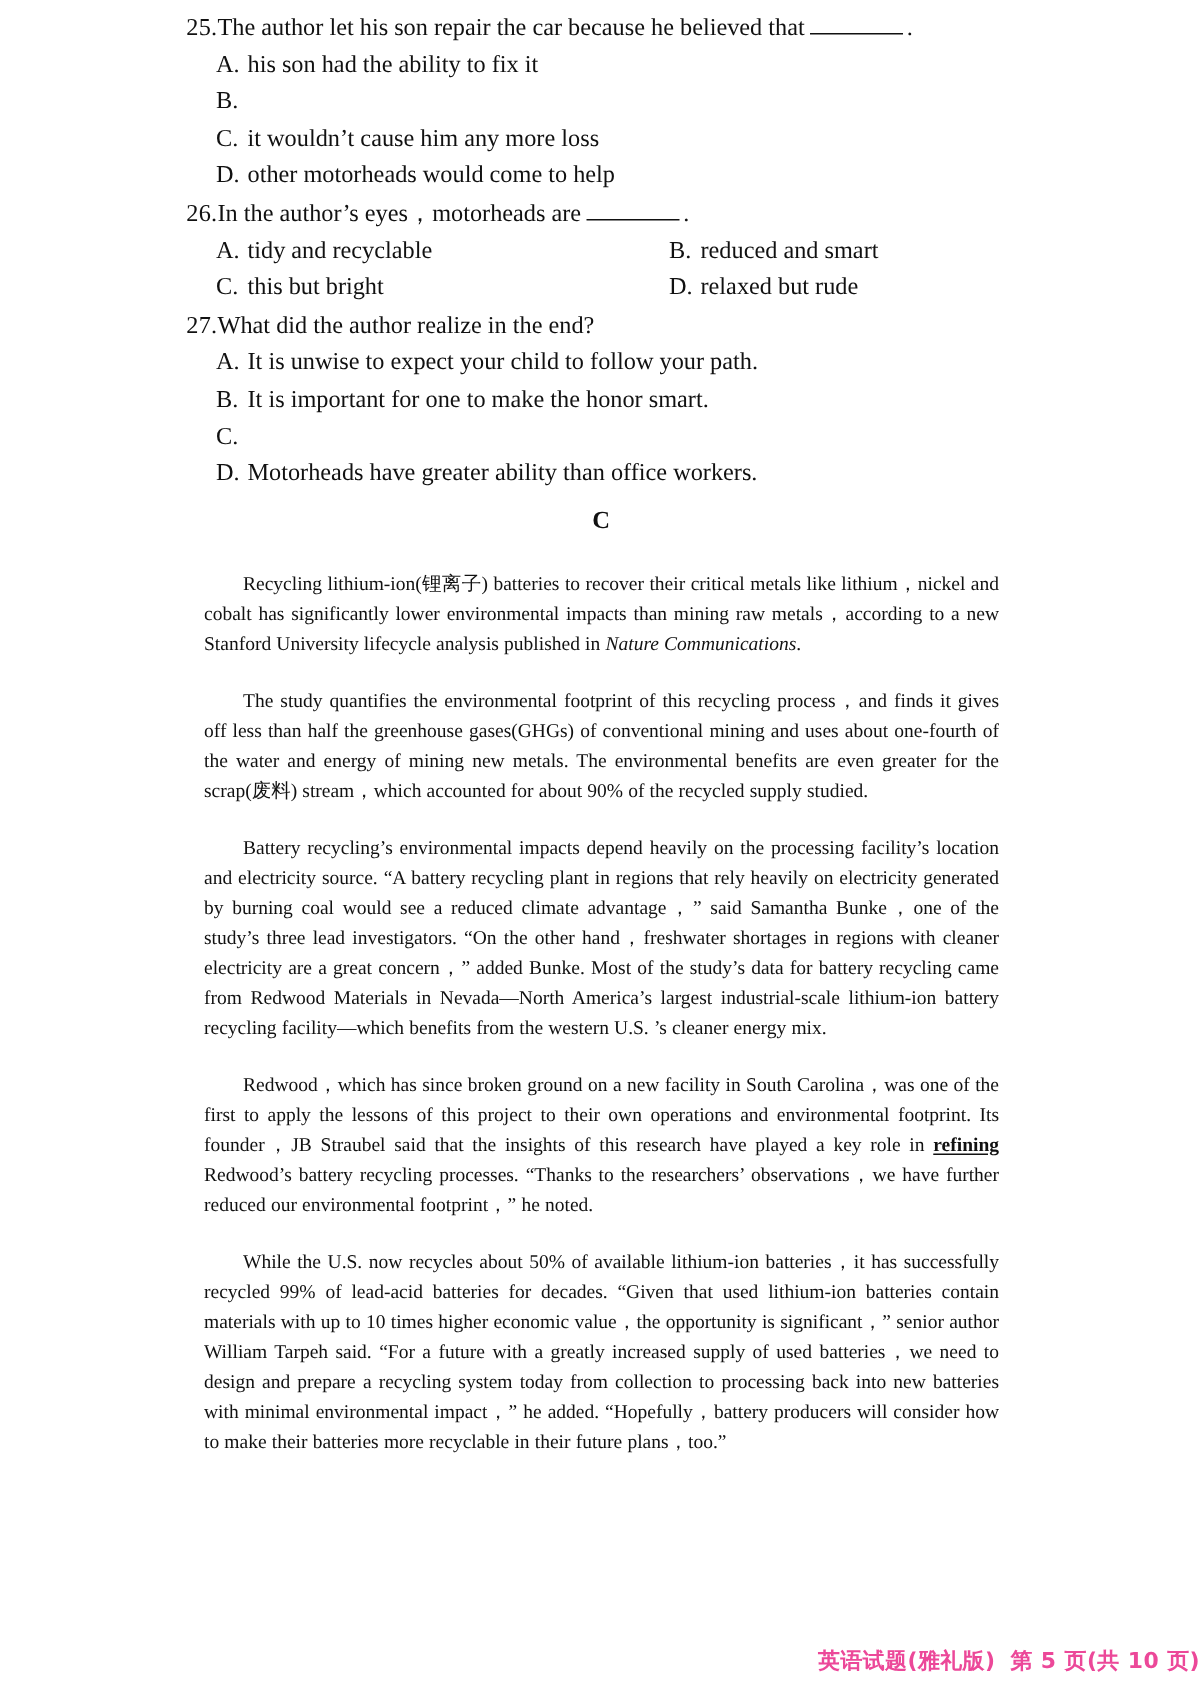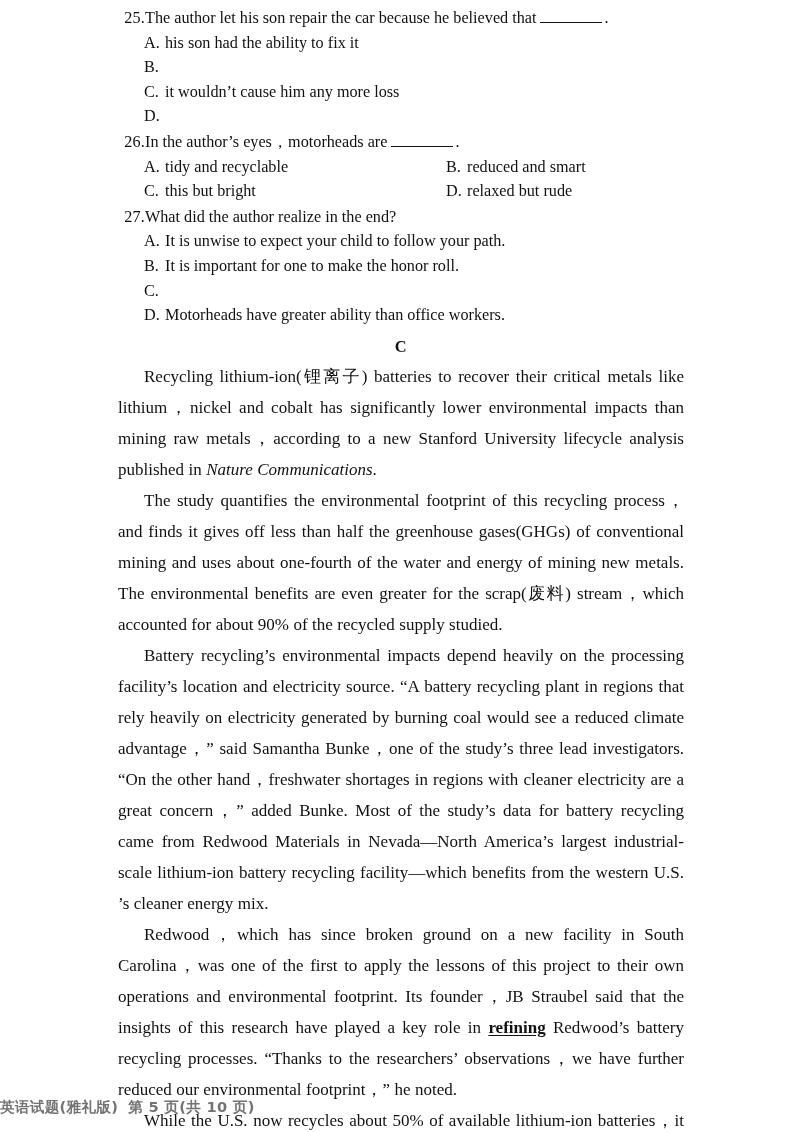--- a/index.html
+++ b/index.html
@@ -90,49 +90,49 @@
   
   .section-letter {
     text-align: center;
     font-size: 16.4px;
     font-weight: bold;
     line-height: 29px;
     margin: 4px 0 0 0;
     letter-spacing: 0.5px;
   }
   .para {
-    font-size: 17px;
-    line-height: 31px;
+    font-size: 13px;
+    line-height: 20px;
     text-align: justify;
     text-align-last: left;
-    margin: 0;
+    margin: 18px;
     text-indent: 26px;
     hyphens: none;
     word-spacing: 0.2px;
   }
   em.title-italic {
     font-style: italic;
   }
   .refine {
     font-weight: bold;
     text-decoration: underline;
     text-underline-offset: 2px;
   }
 
   
   .footer {
     position: absolute;
     left: 0;
     right: 0;
     top: 1098px;
-    text-align: left;
+    text-align: right;
     font-size: 14.6px;
     font-family: "DejaVu Sans", "Liberation Sans", sans-serif;
     font-weight: bold;
-    color: #737373;
+    color: #ec4899;
     letter-spacing: 0.3px;
   }
   .footer .gap { display: inline-block; width: 10px; }
 </style>
 </head>
 <body>
 
 <div class="page">
   <div class="content">
 
@@ -148,20 +148,21 @@
         </li>
         <li class="opt">
           <span class="opt-label">B.</span>
         </li>
         <li class="opt">
           <span class="opt-label">C.</span>
           <span>it wouldn’t cause him any more loss</span>
         </li>
         <li class="opt">
           <span class="opt-label">D.</span>
+          <span>other motorheads would come to help</span>
         </li>
       </ul>
     </div>
 
     <div class="question">
       <div class="q-stem">
         <span class="q-num">26.</span>
         <span class="q-text"><span>In the author’s eyes，motorheads are</span><span class="blank"></span><span>.</span></span>
       </div>
       <div class="opt-two-col">
@@ -191,21 +192,21 @@
         <span class="q-num">27.</span>
         <span class="q-text">What did the author realize in the end?</span>
       </div>
       <ul class="opt-list">
         <li class="opt">
           <span class="opt-label">A.</span>
           <span>It is unwise to expect your child to follow your path.</span>
         </li>
         <li class="opt">
           <span class="opt-label">B.</span>
-          <span>It is important for one to make the honor roll.</span>
+          <span>It is important for one to make the honor smart.</span>
         </li>
         <li class="opt">
           <span class="opt-label">C.</span>
         </li>
         <li class="opt">
           <span class="opt-label">D.</span>
           <span>Motorheads have greater ability than office workers.</span>
         </li>
       </ul>
     </div>

